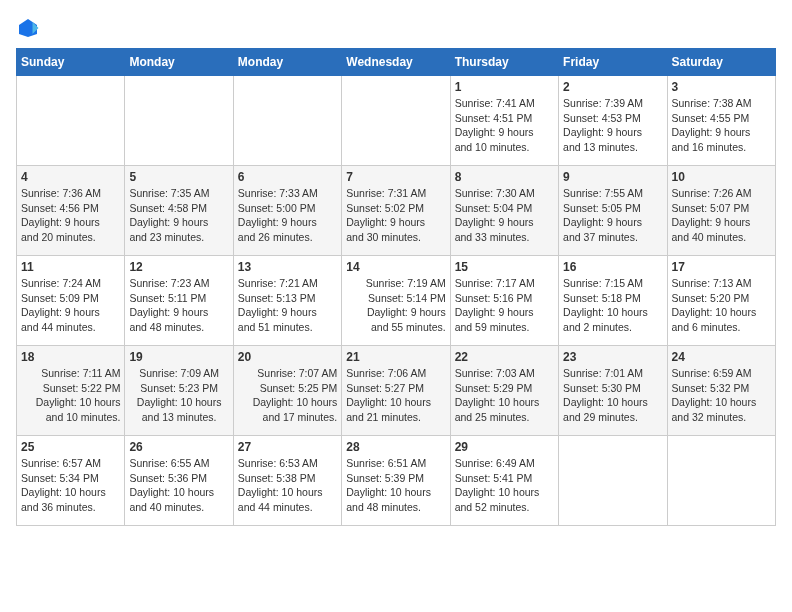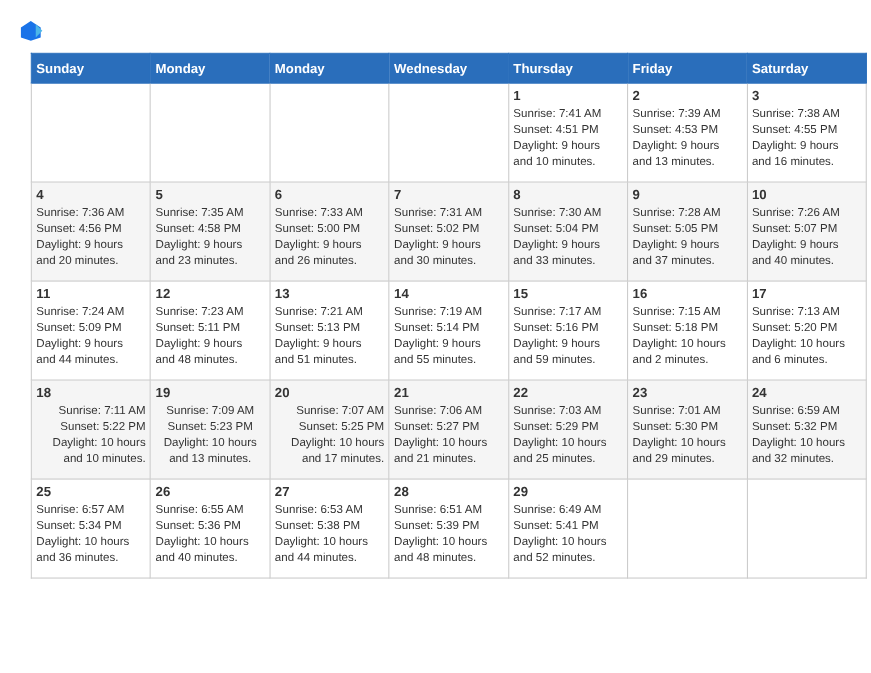--- a/index.html
+++ b/index.html
@@ -35,21 +35,20 @@
       line-height: 1.1;
     }
     .subtitle {
       font-size: 16px;
       color: #555;
     }
     table {
       width: 100%;
       border-collapse: collapse;
       font-size: 11px;
-      margin-left: 12px;
     }
     thead tr th {
       background-color: #2a6ebb;
       color: #fff;
       padding: 6px 4px;
       text-align: left;
       font-size: 12px;
       font-weight: bold;
       border: 1px solid #2a6ebb;
     }
@@ -171,21 +170,21 @@
         </td>
         <td>
           <span class="day-number">8</span>
           <div class="day-info" style="white-space: pre-line;">Sunrise: 7:30 AM
 Sunset: 5:04 PM
 Daylight: 9 hours
 and 33 minutes.</div>
         </td>
         <td>
           <span class="day-number">9</span>
-          <div class="day-info" style="white-space: pre-line;">Sunrise: 7:28 AM
+          <div class="day-info" style="white-space: pre-line;">Sunrise: 7:55 AM
 Sunset: 5:05 PM
 Daylight: 9 hours
 and 37 minutes.</div>
         </td>
         <td>
           <span class="day-number">10</span>
           <div class="day-info" style="white-space: pre-line;">Sunrise: 7:26 AM
 Sunset: 5:07 PM
 Daylight: 9 hours
 and 40 minutes.</div>
@@ -208,21 +207,21 @@
         </td>
         <td>
           <span class="day-number">13</span>
           <div class="day-info" style="white-space: pre-line;">Sunrise: 7:21 AM
 Sunset: 5:13 PM
 Daylight: 9 hours
 and 51 minutes.</div>
         </td>
         <td>
           <span class="day-number">14</span>
-          <div class="day-info" style="white-space: pre-line;">Sunrise: 7:19 AM
+          <div class="day-info" style="white-space: pre-line; text-align: right;">Sunrise: 7:19 AM
 Sunset: 5:14 PM
 Daylight: 9 hours
 and 55 minutes.</div>
         </td>
         <td>
           <span class="day-number">15</span>
           <div class="day-info" style="white-space: pre-line;">Sunrise: 7:17 AM
 Sunset: 5:16 PM
 Daylight: 9 hours
 and 59 minutes.</div>

